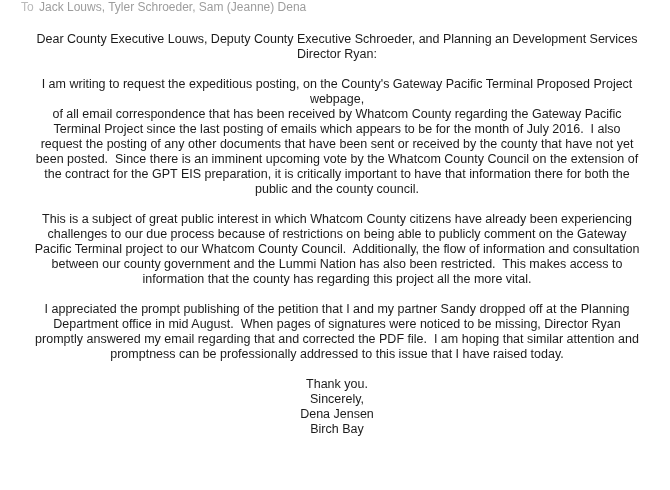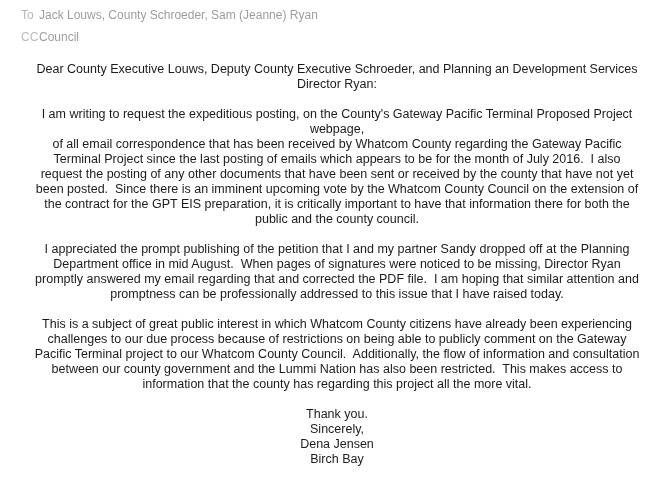--- a/index.html
+++ b/index.html
@@ -12,21 +12,21 @@
     height: 490px;
     overflow: hidden;
     font-family: "Liberation Sans", "DejaVu Sans", sans-serif;
   }
   .email-view {
     width: 670px;
     height: 490px;
     background: #ffffff;
   }
   .email-header {
-    padding: 8px 10px 0 21px;
+    padding: 0 10px 0 21px;
     font-size: 12px;
     line-height: 14px;
   }
   .header-row {
     display: flex;
     align-items: baseline;
     margin-bottom: 8px;
   }
   .header-label {
     flex: 0 0 18px;
@@ -51,47 +51,43 @@
   }
 </style>
 </head>
 <body>
 
 <div class="email-view">
 
   <div class="email-header">
     <div class="header-row">
       <span class="header-label">To</span>
-      <span class="header-value">Jack Louws, County Schroeder, Sam (Jeanne) Ryan</span>
-    </div>
-    <div class="header-row">
-      <span class="header-label">CC</span>
-      <span class="header-value">Council</span>
+      <span class="header-value">Jack Louws, Tyler Schroeder, Sam (Jeanne) Dena</span>
     </div>
   </div>
 
   <div class="email-body">
     <p>Dear County Executive Louws, Deputy County Executive Schroeder, and Planning an Development Services
 Director Ryan:</p>
     <p>I am writing to request the expeditious posting, on the County's Gateway Pacific Terminal Proposed Project
 webpage,
 of all email correspondence that has been received by Whatcom County regarding the Gateway Pacific
 Terminal Project since the last posting of emails which appears to be for the month of July 2016.  I also
 request the posting of any other documents that have been sent or received by the county that have not yet
 been posted.  Since there is an imminent upcoming vote by the Whatcom County Council on the extension of
 the contract for the GPT EIS preparation, it is critically important to have that information there for both the
 public and the county council.</p>
-    <p>I appreciated the prompt publishing of the petition that I and my partner Sandy dropped off at the Planning
-Department office in mid August.  When pages of signatures were noticed to be missing, Director Ryan
-promptly answered my email regarding that and corrected the PDF file.  I am hoping that similar attention and
-promptness can be professionally addressed to this issue that I have raised today.</p>
     <p>This is a subject of great public interest in which Whatcom County citizens have already been experiencing
 challenges to our due process because of restrictions on being able to publicly comment on the Gateway
 Pacific Terminal project to our Whatcom County Council.  Additionally, the flow of information and consultation
 between our county government and the Lummi Nation has also been restricted.  This makes access to
 information that the county has regarding this project all the more vital.</p>
+    <p>I appreciated the prompt publishing of the petition that I and my partner Sandy dropped off at the Planning
+Department office in mid August.  When pages of signatures were noticed to be missing, Director Ryan
+promptly answered my email regarding that and corrected the PDF file.  I am hoping that similar attention and
+promptness can be professionally addressed to this issue that I have raised today.</p>
     <p class="signature">Thank you.
 Sincerely,
 Dena Jensen
 Birch Bay</p>
   </div>
 
 </div>
 
 </body></html>

